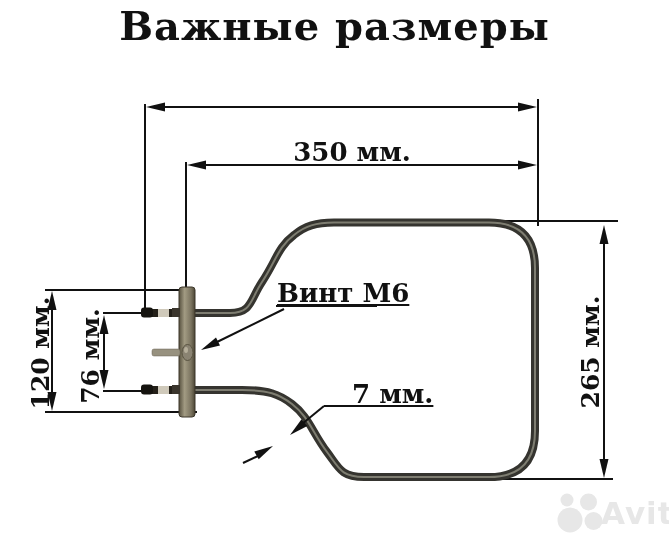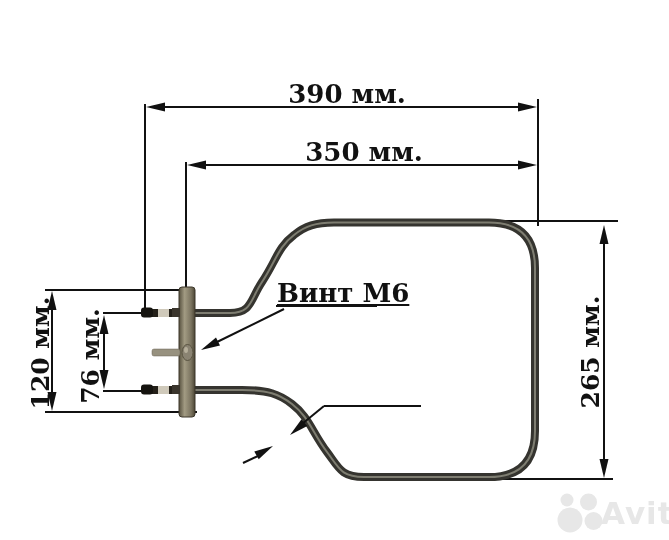--- a/index.html
+++ b/index.html
@@ -29,20 +29,21 @@
   .watermark-text {
     position:absolute; left:601px; top:495px; font-size:31px; font-weight:bold;
     color:var(--wm,#e7e7e7); font-family:"DejaVu Sans", sans-serif; letter-spacing:1px;
   }
 </style>
 </head>
 <body>
 
 <div class="stage">
 
+  <div class="title">Важные размеры</div>
 
   <svg class="canvas" width="669" height="540" viewBox="0 0 669 540">
     <defs>
       <linearGradient id="plateGrad" x1="0" y1="0" x2="1" y2="0">
         <stop offset="0" stop-color="#57513f"></stop>
         <stop offset="0.35" stop-color="#a29b83"></stop>
         <stop offset="0.75" stop-color="#7b7460"></stop>
         <stop offset="1" stop-color="#4c4635"></stop>
       </linearGradient>
     </defs>
@@ -129,27 +130,27 @@
     </g>
 
     <g>
       <circle class="wm-circle" cx="567" cy="500" r="6.5"></circle>
       <circle class="wm-circle" cx="588.5" cy="502" r="8.5"></circle>
       <circle class="wm-circle" cx="570" cy="520" r="12.5"></circle>
       <circle class="wm-circle" cx="593.5" cy="521" r="9"></circle>
     </g>
   </svg>
 
-  <div class="dim-label center-x" style="left:347px; top:81px;">390 мм.</div>
 
-  <div class="dim-label center-x" style="left:364px; top:139px;">350 мм.</div>
+  <div class="dim-label center-x" style="left:352px; top:139px;">350 мм.</div>
 
   <div class="dim-label rot" style="left:590px; top:352px;">265 мм.</div>
 
   <div class="dim-label rot" style="left:40px; top:353px;">120 мм.</div>
 
   <div class="dim-label rot" style="left:90px; top:356px;">76 мм.</div>
 
   <div class="dim-label callout" style="left:277px; top:280px;">Винт М6</div>
 
+  <div class="dim-label callout" style="left:352px; top:381px;">7 мм.</div>
 
   <div class="watermark-text">Avito</div>
 </div>
 
 </body></html>

